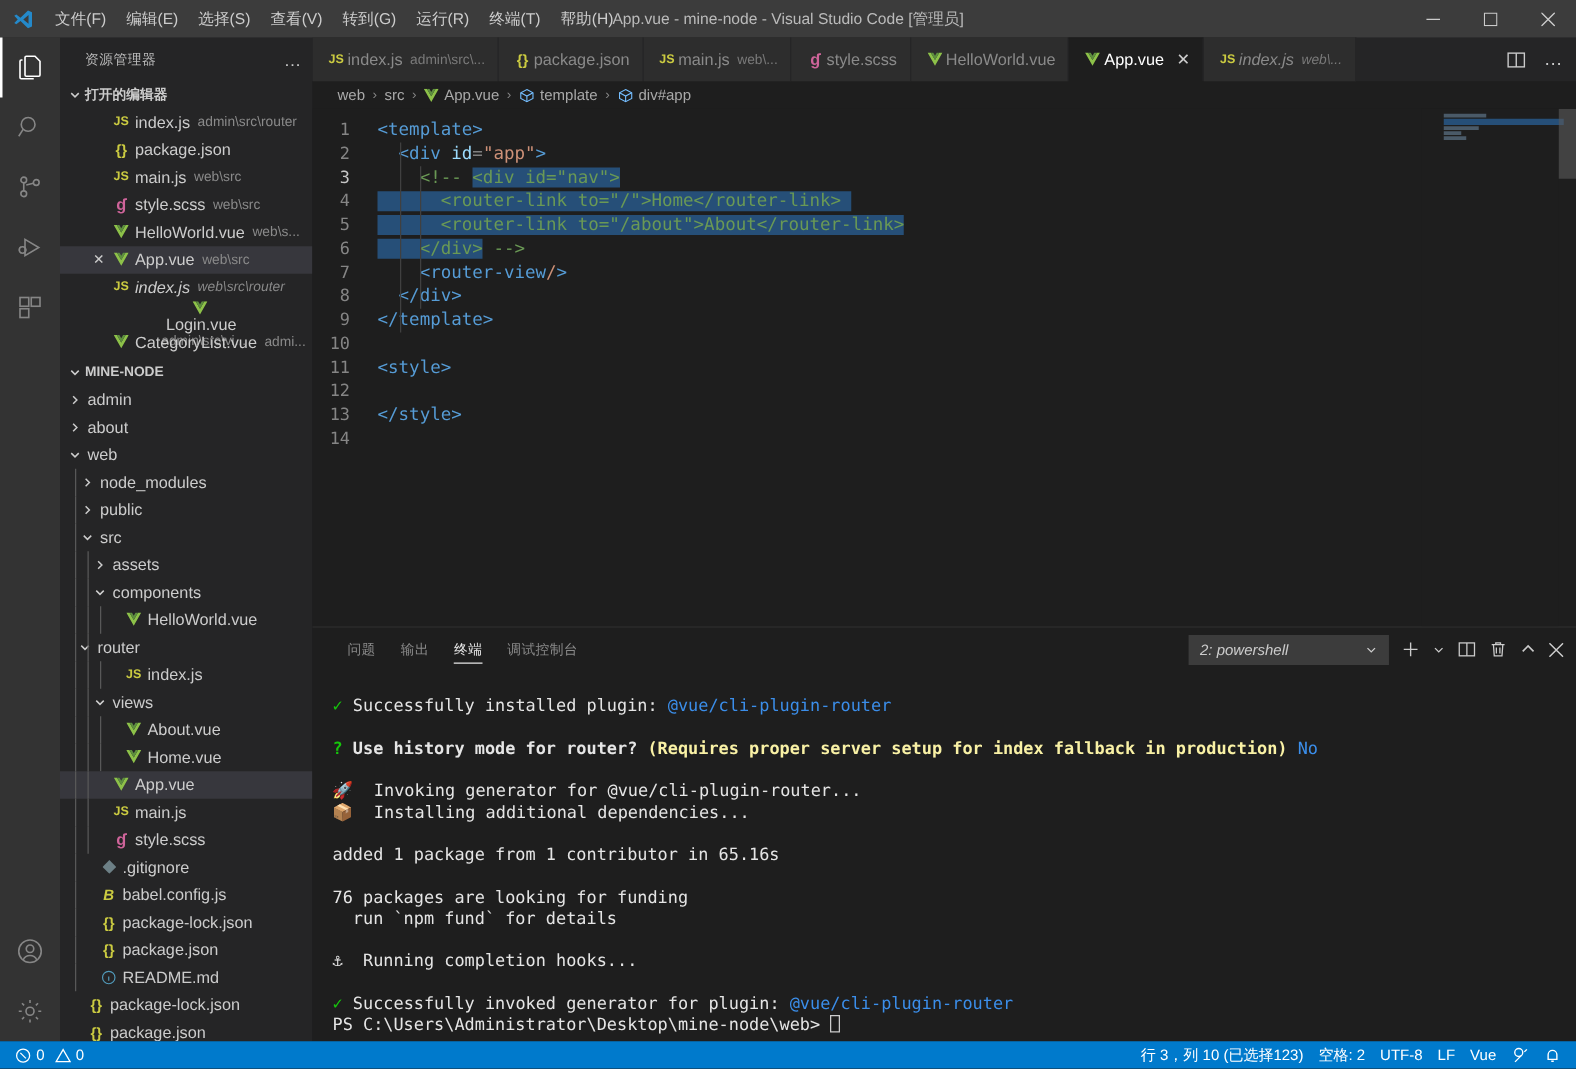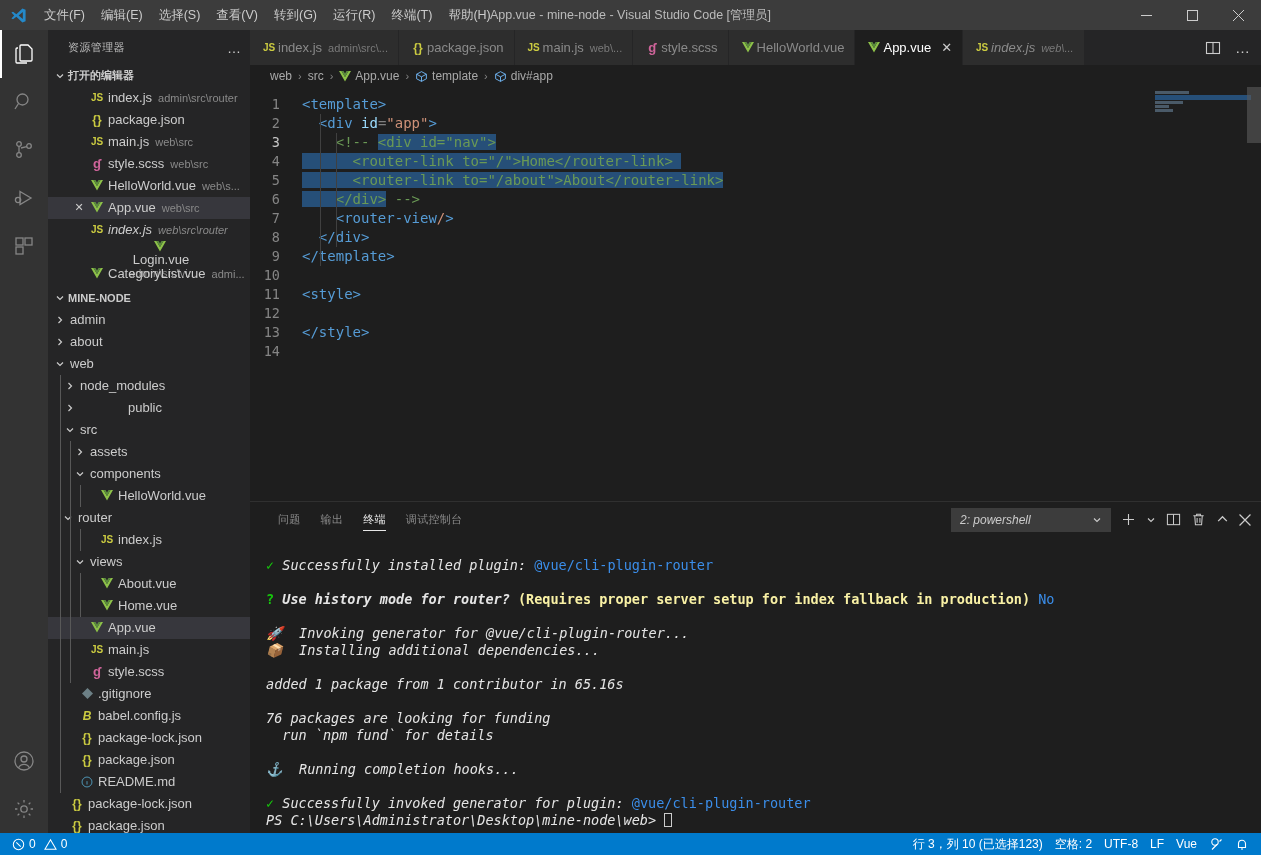--- a/index.html
+++ b/index.html
@@ -147,21 +147,21 @@
     height: 24px; width: 160px; display: flex; align-items: center; padding: 0 8px; justify-content: space-between; font-style: italic;
   }
   .panel-body {
     flex: 1 1 auto; overflow: hidden; padding: 4px 0 0 16px;
     font-family: "DejaVu Sans Mono", "Liberation Mono", monospace;
     font-size: 13.5px; line-height: 17px; color: #cccccc; white-space: pre;
   }
   .t-green { color: #16c60c; }
   .t-cyan { color: #3b8eea; }
   .t-yellow { color: #f9f1a5; }
-  .t-white { color: #e5e5e5; font-style: italic; }
+  .t-white { color: #e5e5e5; }
   .t-bold { font-weight: bold; }
   .cursor-blk { display:inline-block; width:8px; height:14px; border:1px solid #cccccc; vertical-align:-2px; }
 
   
   .statusbar {
     height: 22px; flex: 0 0 22px; background: #007acc; display: flex; align-items: center;
     color: #ffffff; font-size: 12px; padding: 0 6px;
   }
   .sb-item { padding: 0 6px; height: 22px; display: flex; align-items: center; gap: 4px; white-space: nowrap; }
   .sb-right { margin-left: auto; display: flex; align-items: center; }
@@ -400,21 +400,21 @@
           </div>
           <div class="row" style="padding-left: 14px;">
             <span class="indent-guide" style="left: 12px;"></span>
             <span class="twisty">
               <svg width="10" height="10" viewBox="0 0 10 10" fill="none" stroke="currentColor" stroke-width="1.2">
                 <path d="M3.5 2 6.5 5 3.5 8"></path>
               </svg>
             </span>
             <span class="fname">node_modules</span>
           </div>
-          <div class="row" style="padding-left: 14px; gap: 48px;">
+          <div class="row" style="padding-left: 14px;">
             <span class="indent-guide" style="left: 12px;"></span>
             <span class="twisty">
               <svg width="10" height="10" viewBox="0 0 10 10" fill="none" stroke="currentColor" stroke-width="1.2">
                 <path d="M3.5 2 6.5 5 3.5 8"></path>
               </svg>
             </span>
             <span class="fname">public</span>
           </div>
           <div class="row" style="padding-left: 14px;">
             <span class="indent-guide" style="left: 12px;"></span>

